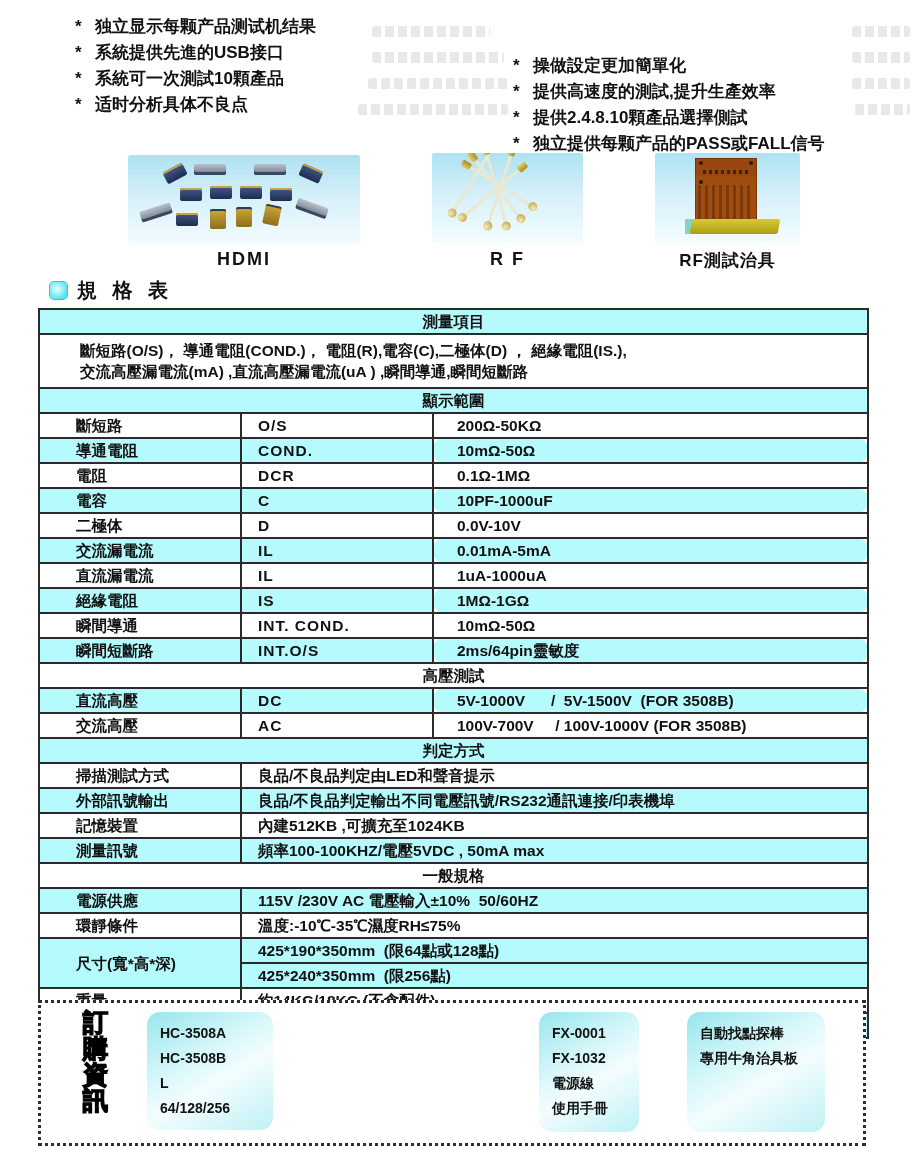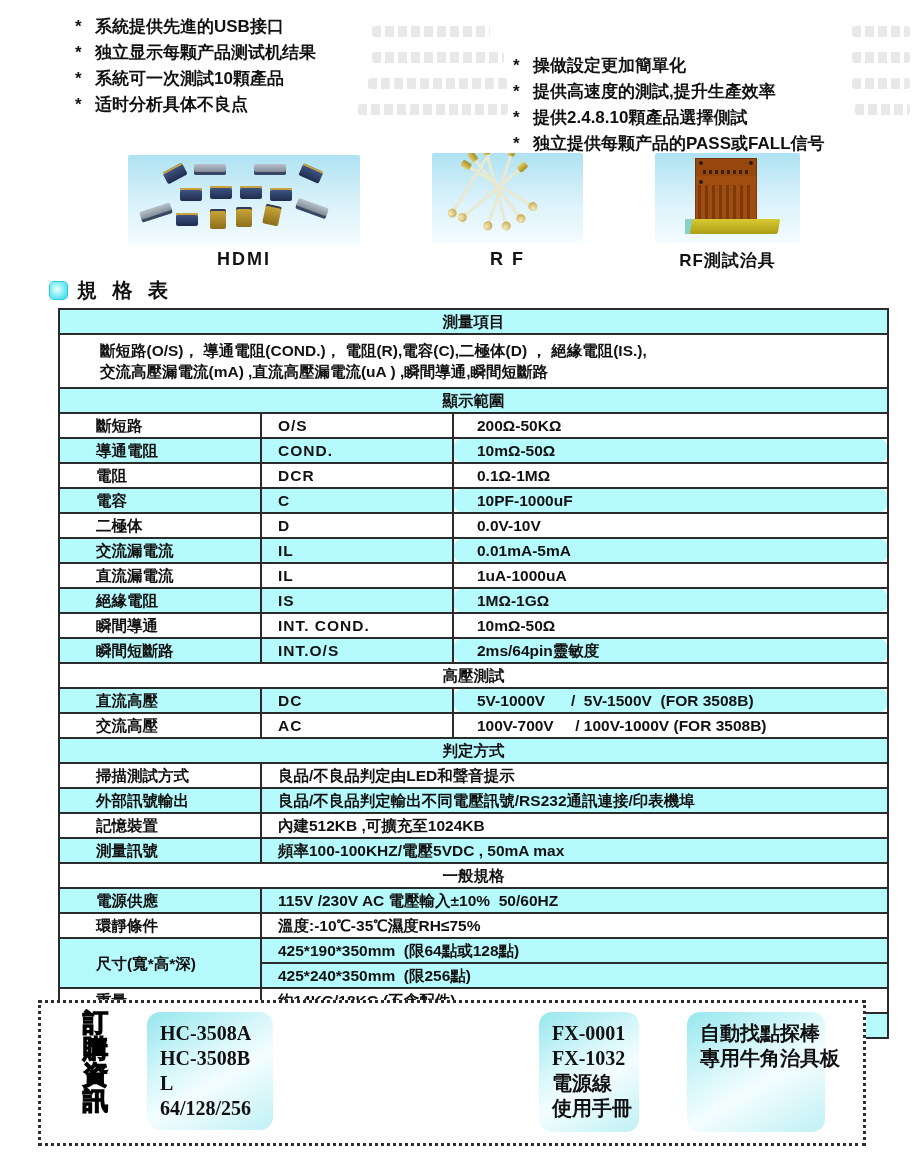--- a/index.html
+++ b/index.html
@@ -51,51 +51,51 @@
     background:linear-gradient(180deg,#d9ca33,#ac9d16);border-radius:2px;}
   .edge-tab{position:absolute;left:30px;top:66px;width:12px;height:15px;background:#6fc7b9;opacity:.8;}
   
   .sec-title{position:absolute;left:40px;top:277px;display:flex;align-items:center;gap:10px;margin-left:10px;}
   .sec-icon{width:17px;height:17px;border-radius:4px;
     background:radial-gradient(circle at 42% 42%,#eafdff 0%,#8df0f6 45%,#25d3e4 100%);
     box-shadow:0 0 0 1px #27c9da;}
   .sec-text{font-size:20px;font-weight:bold;letter-spacing:5px;}
   
   .spec-wrap{position:absolute;left:38px;top:308px;width:829px;}
-  table.spec{border-collapse:collapse;width:829px;table-layout:fixed;border:2px solid #4f5a5e;margin-left:20px;}
+  table.spec{border-collapse:collapse;width:829px;table-layout:fixed;border:2px solid #4f5a5e;}
   table.spec td{border:2px solid #2b2b2b;height:21px;line-height:21px;font-size:15.5px;
     font-weight:bold;overflow:hidden;white-space:pre;}
   tr.shade td{background:#b5fafc;}
   td.section-cell{text-align:center;font-size:16px;}
   td.label-cell{padding-left:36px;}
   td.code-cell{padding-left:16px;letter-spacing:1px;}
   td.value-cell{padding-left:23px;border-radius:11px;}
   td.value2-cell{padding-left:16px;}
   td.full-cell{padding:5px 10px 5px 40px;line-height:25px;height:auto;white-space:normal;font-size:16px;}
   
   .order-box{position:absolute;left:38px;top:1000px;width:822px;height:140px;
     border:3px dotted #2e2e2e;background:#fff;}
   .order-label{position:absolute;left:42px;top:6px;display:flex;flex-direction:column;}
   .order-label span{font-size:25px;font-weight:bold;line-height:26px;color:#fff;
     -webkit-text-stroke:1.4px #000;text-shadow:0 0 1px #000;}
   .opt-box{position:absolute;top:9px;border-radius:13px;padding:9px 13px;
     background:linear-gradient(150deg,#96e7ee 0%,#d7f7fa 38%,#f4fdfe 58%,#bff1f5 100%);}
-  .opt-box div{font-size:20px;font-weight:bold;line-height:25px;white-space:pre;font-family:Liberation Serif, serif;}
+  .opt-box div{font-size:14px;font-weight:bold;line-height:25px;white-space:pre;}
   #opt-0{left:106px;width:100px;height:100px;}
   #opt-1{left:276px;width:152px;height:110px;}
   #opt-2{left:498px;width:74px;height:102px;}
   #opt-3{left:646px;width:112px;height:102px;}
 </style>
 </head>
 <body>
 
 <div class="features">
   <ul class="feat-col left">
+    <li><span class="star">*</span><span>独立显示每颗产品测试机结果</span></li>
     <li><span class="star">*</span><span>系統提供先進的USB接口</span></li>
-    <li><span class="star">*</span><span>独立显示每颗产品测试机结果</span></li>
     <li><span class="star">*</span><span>系統可一次測試10顆產品</span></li>
     <li><span class="star">*</span><span>适时分析具体不良点</span></li>
   </ul>
   <ul class="feat-col right">
     <li><span class="star">*</span><span>操做設定更加簡單化</span></li>
     <li><span class="star">*</span><span>提供高速度的測試,提升生產效率</span></li>
     <li><span class="star">*</span><span>提供2.4.8.10顆產品選擇側試</span></li>
     <li><span class="star">*</span><span>独立提供每颗产品的PASS或FALL信号</span></li>
   </ul>
 </div>

